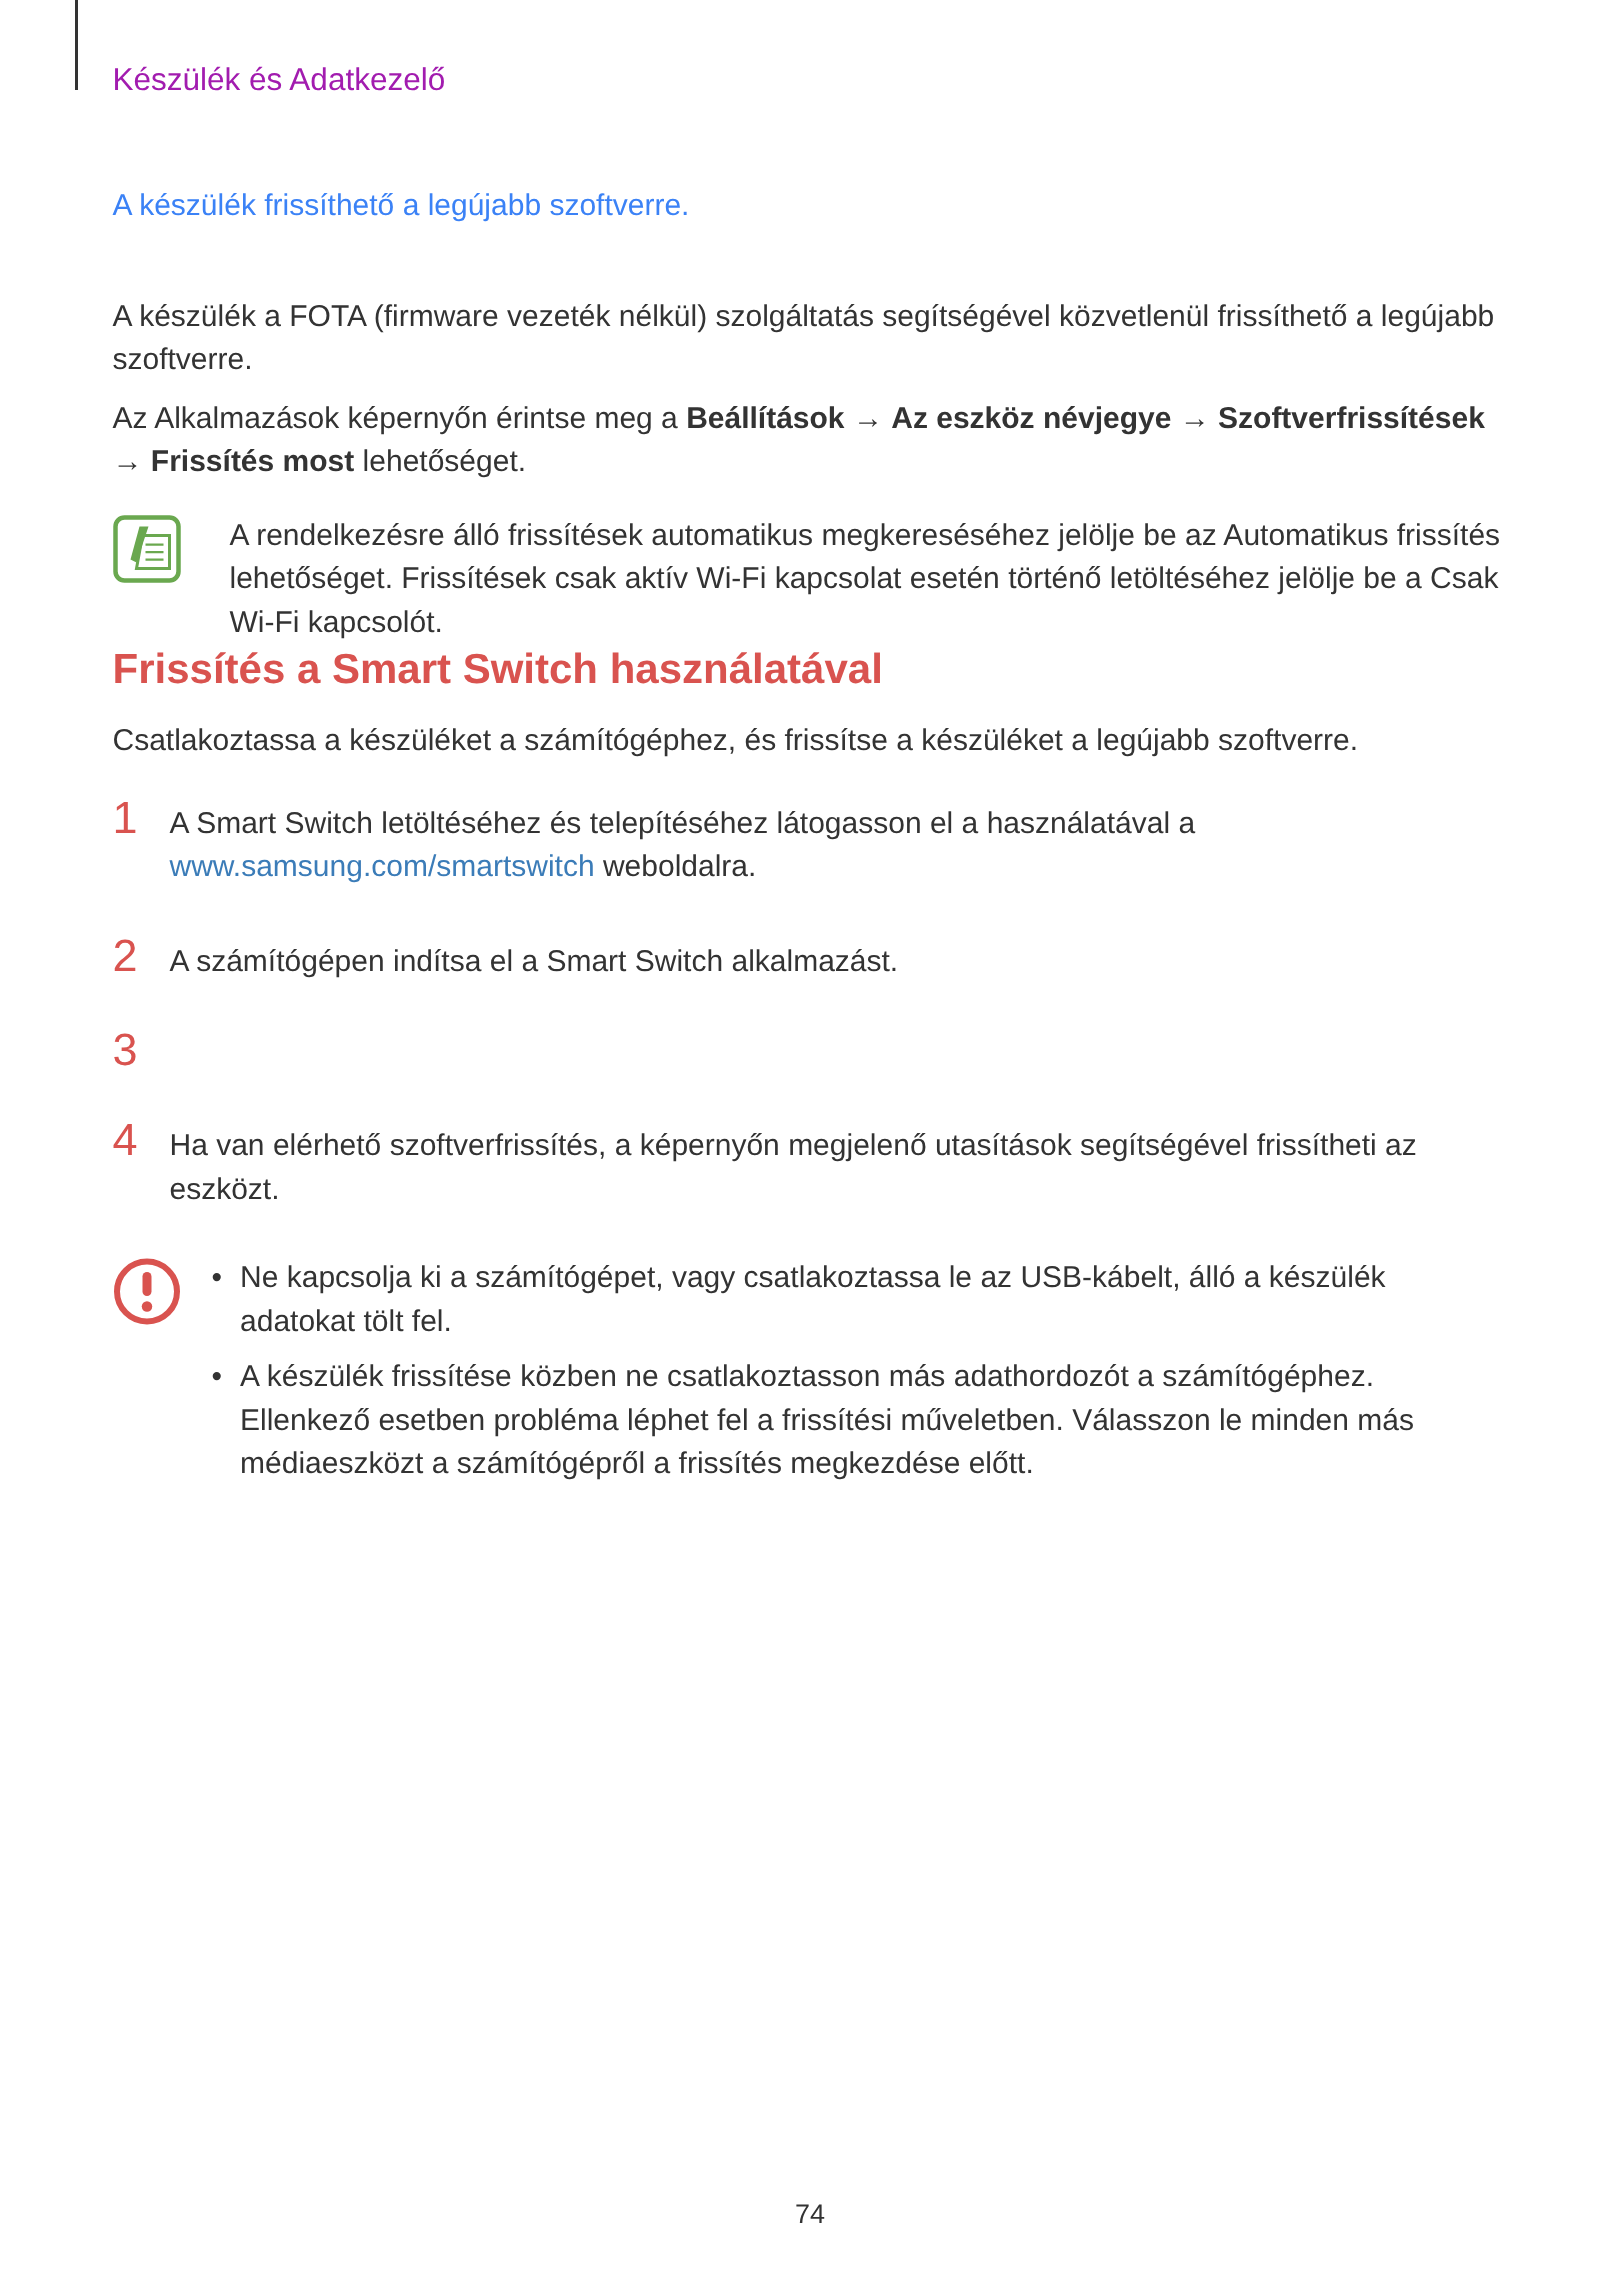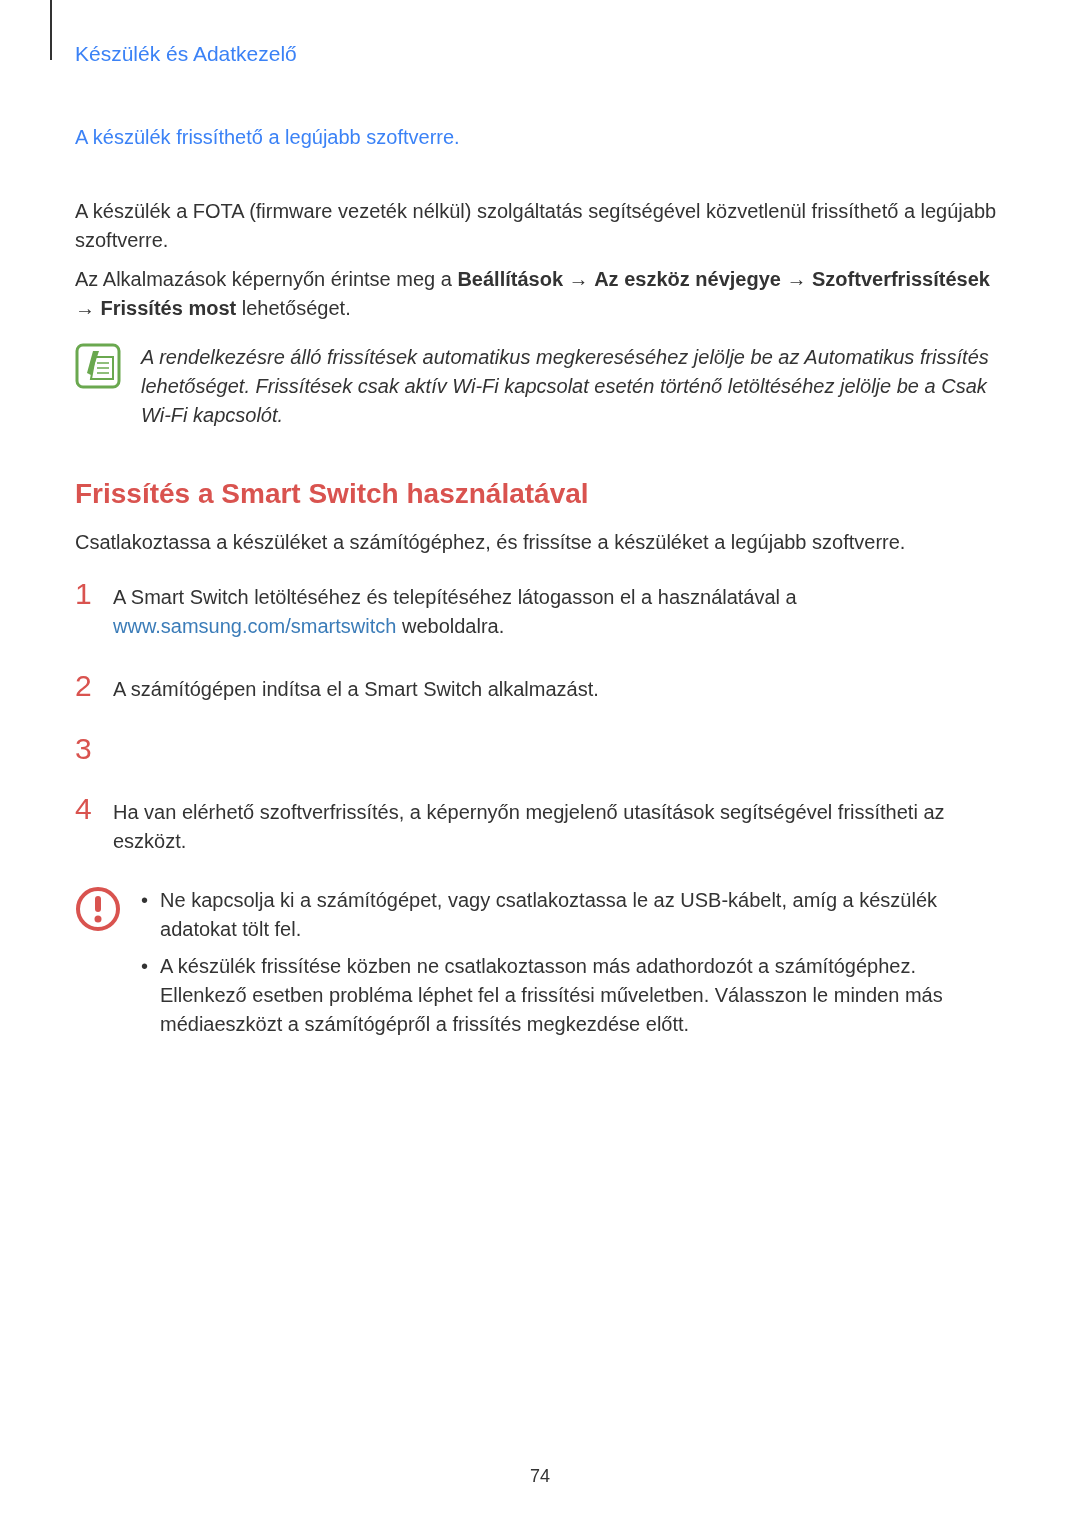--- a/index.html
+++ b/index.html
@@ -24,21 +24,21 @@
       width: 2px;
       height: 60px;
       background: #333;
     }
     
     .content {
       padding: 42px 75px 0 75px;
     }
     
     .header-section {
-      color: #3b82f6;
+      color: #a21caf;
       font-size: 21px;
       margin-bottom: 60px;
     }
     
     .main-title {
       color: #d9534f;
       font-size: 40px;
       font-weight: bold;
       margin-bottom: 22px;
     }
@@ -66,24 +66,22 @@
     .body-text .bold {
       font-weight: bold;
     }
     
     .arrow {
       font-weight: normal;
     }
     
     .note-block {
       display: flex;
-      gap: 20px;
+      gap: 32px;
       margin-top: 20px;
-      margin-bottom: 48px;
-      font-style: italic;
     }
     
     .note-icon {
       flex-shrink: 0;
       width: 46px;
       height: 46px;
     }
     
     .note-icon svg {
       width: 46px;
@@ -239,21 +237,21 @@
     <div class="warning-icon">
       <svg viewBox="0 0 46 46">
         <circle cx="23" cy="23" r="20" fill="none" stroke="#d9534f" stroke-width="4"></circle>
         <rect x="20" y="10" width="6" height="16" rx="3" fill="#d9534f"></rect>
         <circle cx="23" cy="33" r="3.5" fill="#d9534f"></circle>
       </svg>
     </div>
     <div class="warning-content">
       <div class="bullet-item">
         <span class="bullet">•</span>
-        <span>Ne kapcsolja ki a számítógépet, vagy csatlakoztassa le az USB-kábelt, amíg a készülék adatokat tölt fel.</span>
+        <span>Ne kapcsolja ki a számítógépet, vagy csatlakoztassa le az USB-kábelt, álló a készülék adatokat tölt fel.</span>
       </div>
       <div class="bullet-item">
         <span class="bullet">•</span>
         <span>A készülék frissítése közben ne csatlakoztasson más adathordozót a számítógéphez. Ellenkező esetben probléma léphet fel a frissítési műveletben. Válasszon le minden más médiaeszközt a számítógépről a frissítés megkezdése előtt.</span>
       </div>
     </div>
   </div>
 
 </div>
 

